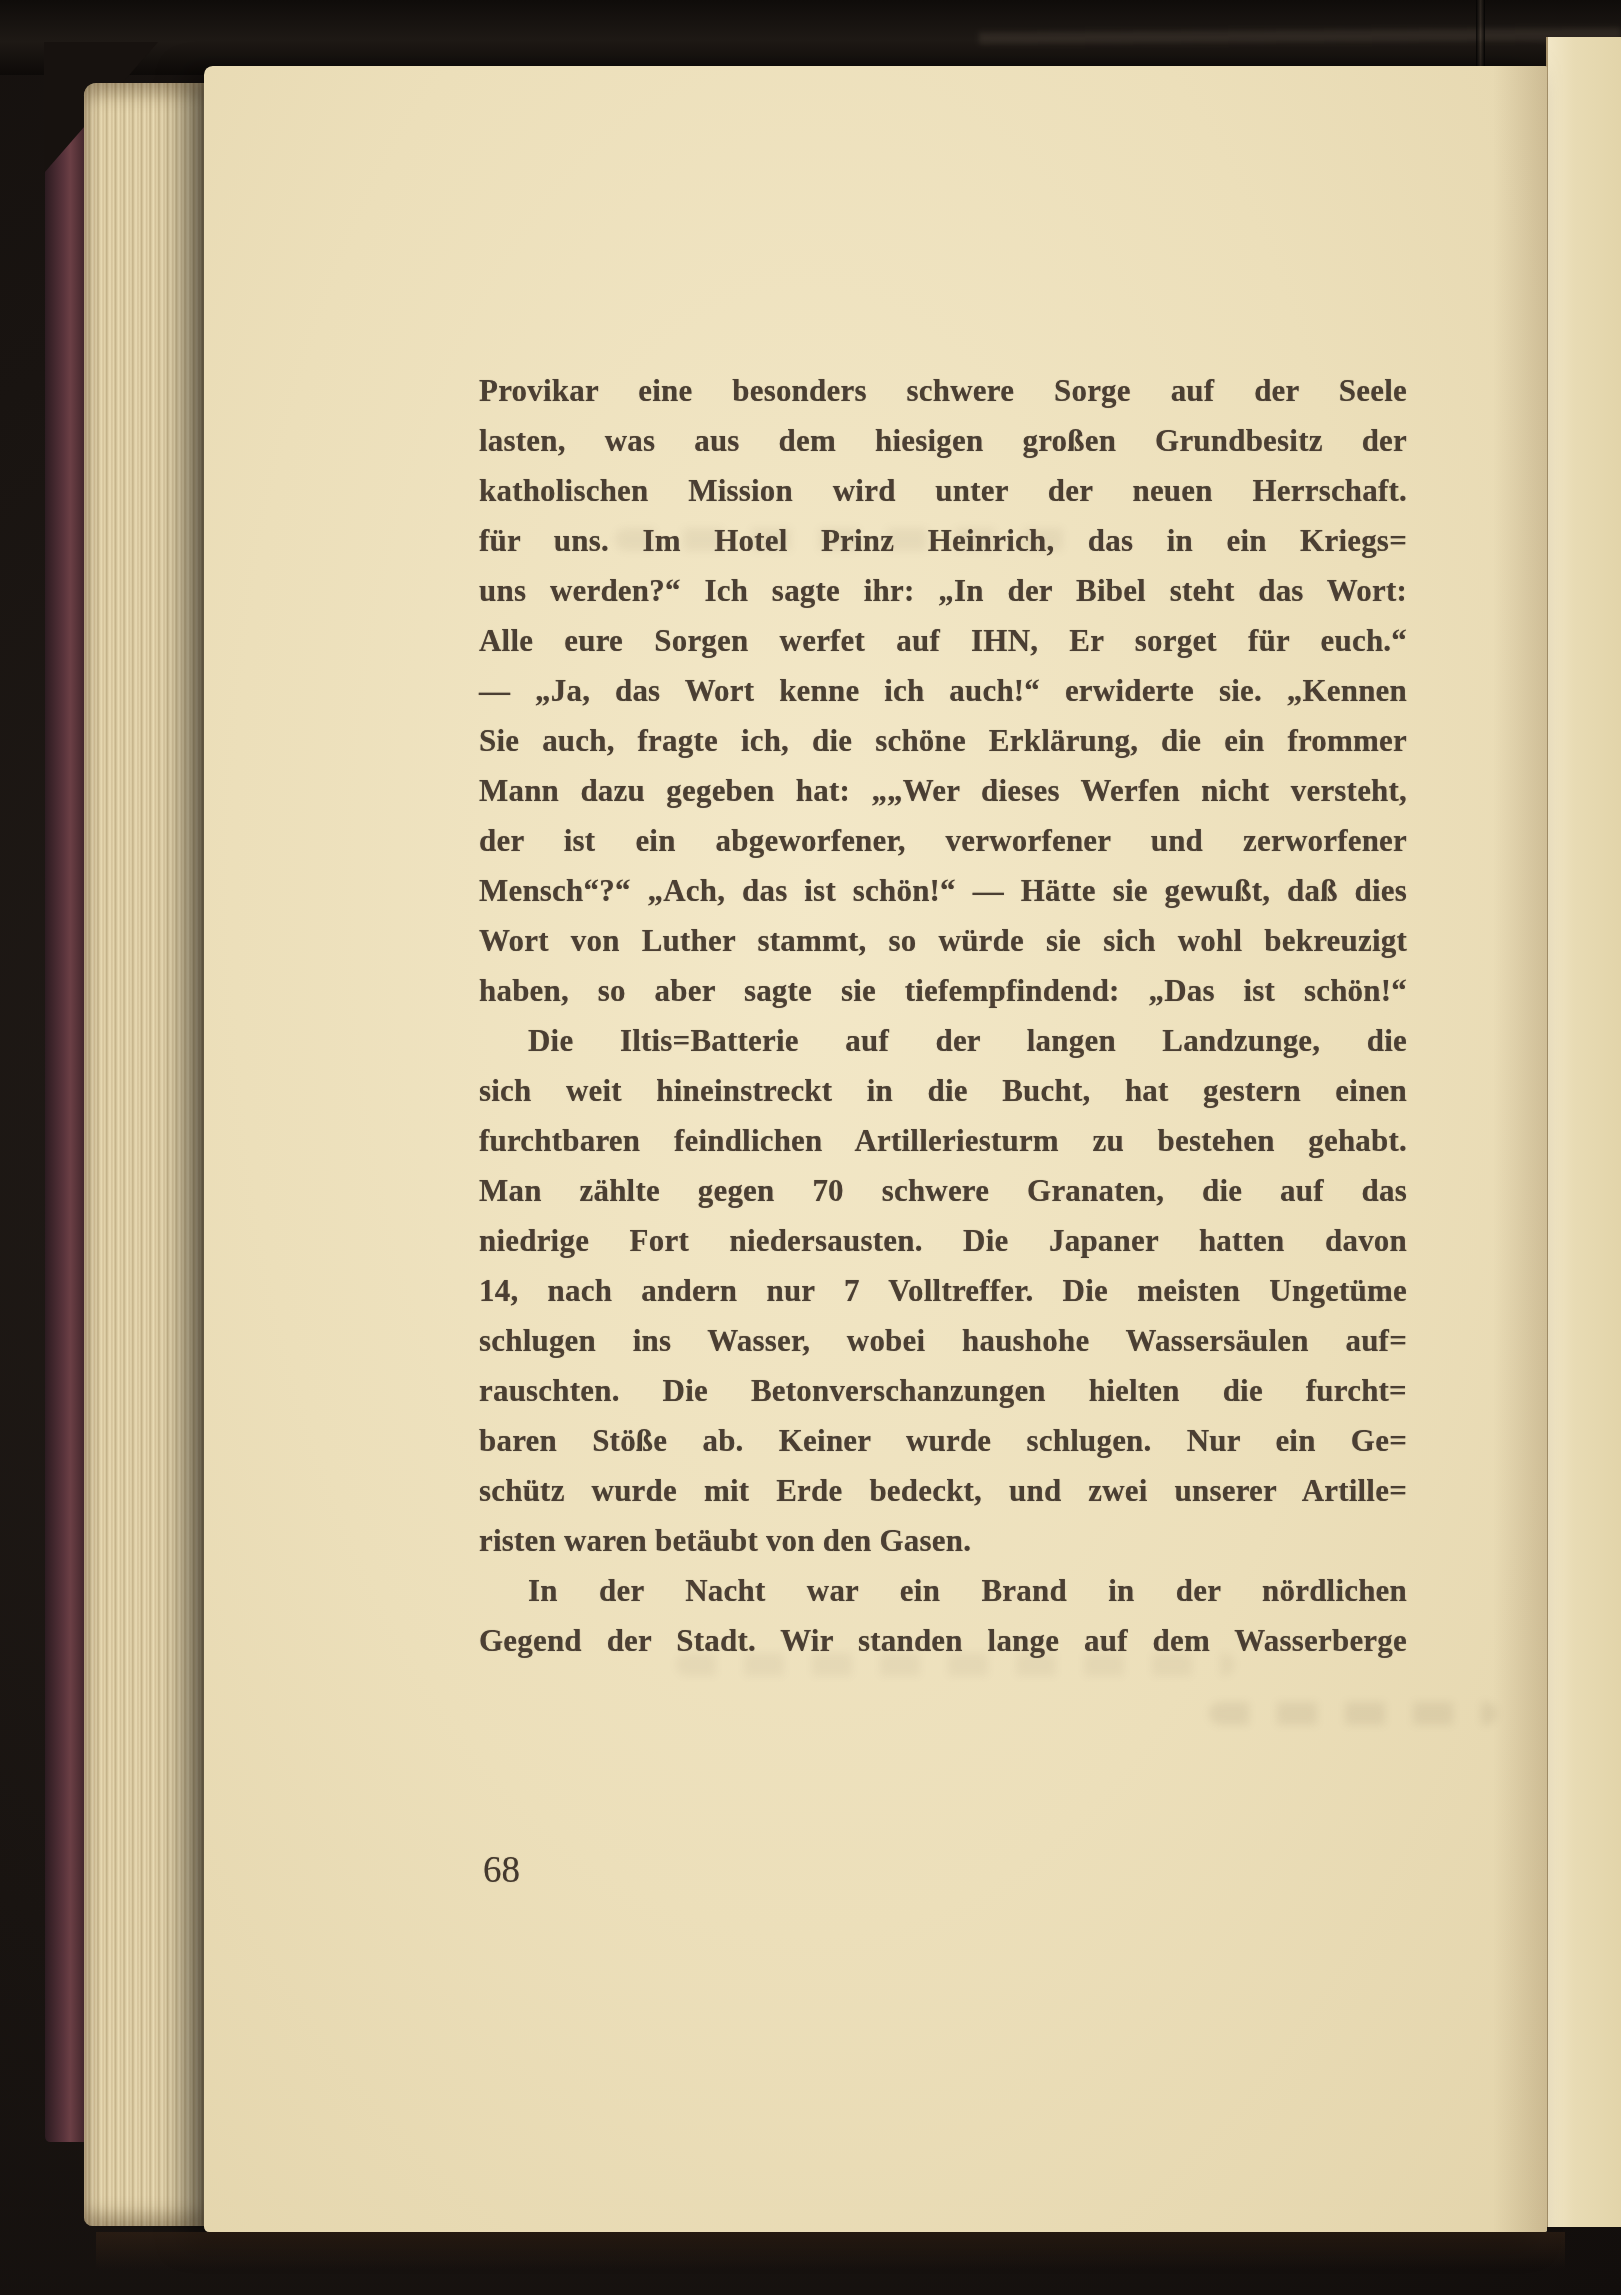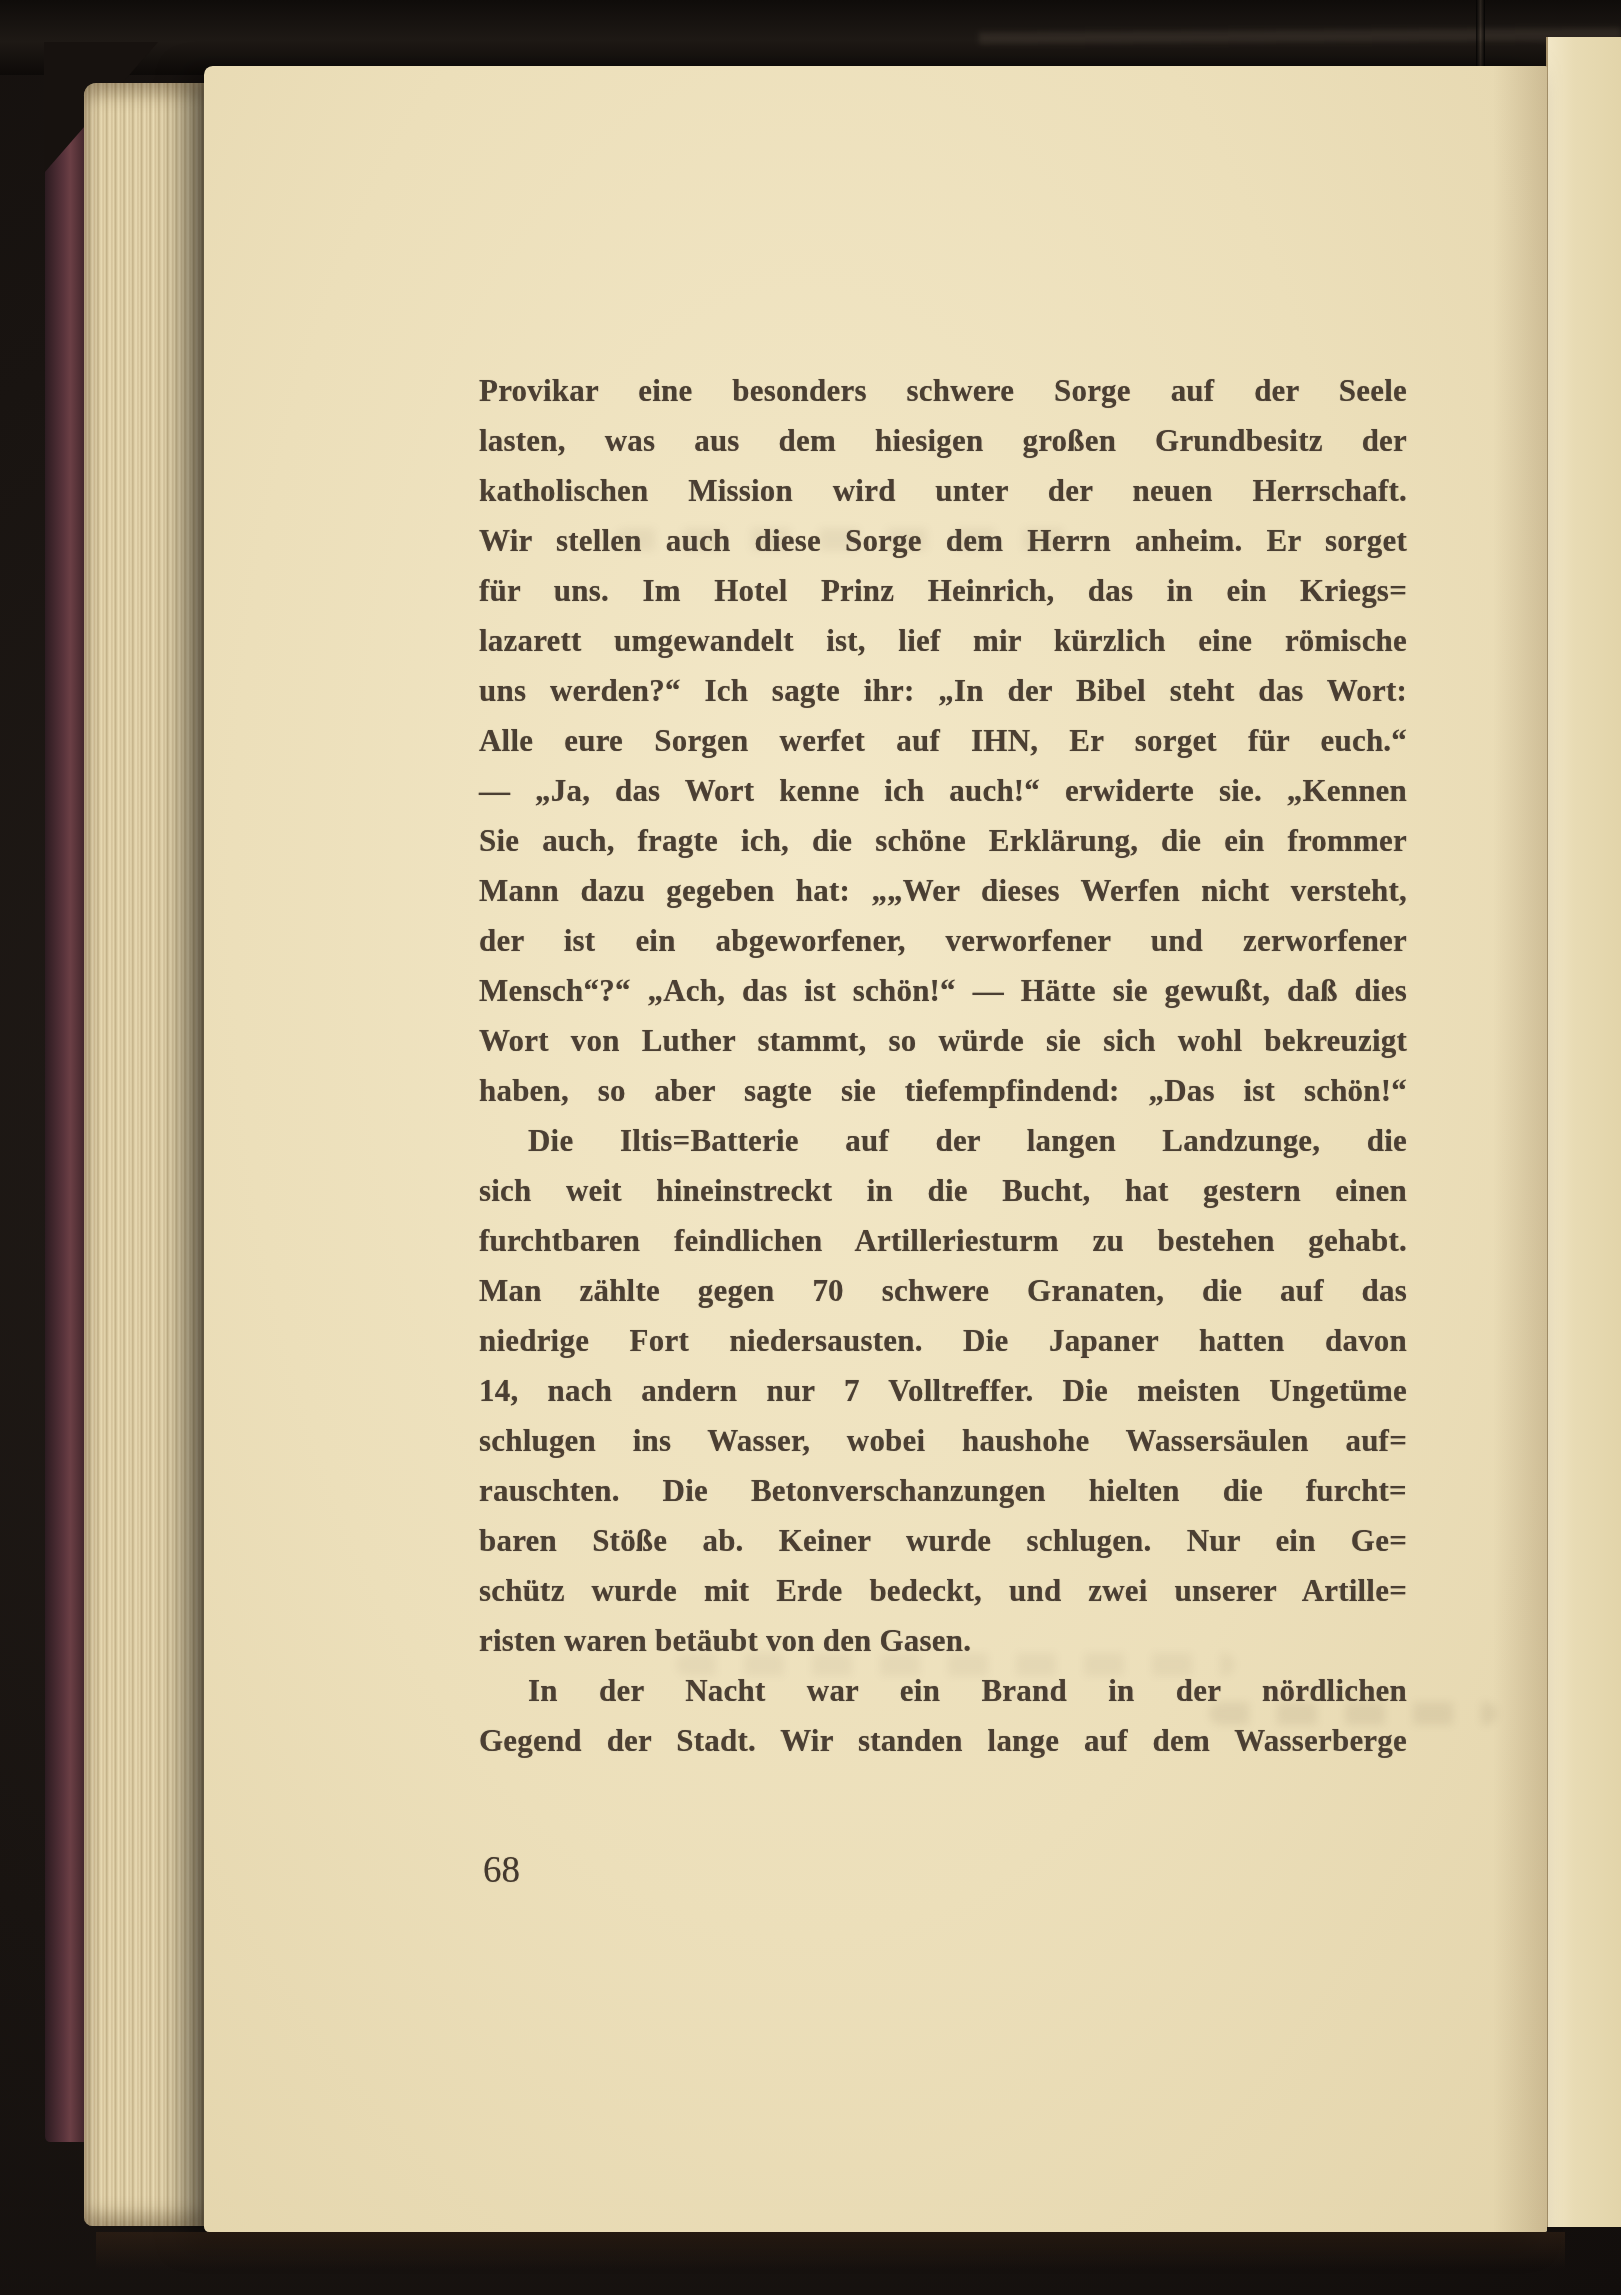--- a/index.html
+++ b/index.html
@@ -111,23 +111,21 @@
   <div class="main-page">
     <div class="ghost ghost-1"></div>
     <div class="ghost ghost-2"></div>
     <div class="ghost ghost-3"></div>
 
     <div class="text-block">
 
     <div class="line">Provikar eine besonders schwere Sorge auf der Seele</div>
         <div class="line">lasten, was aus dem hiesigen großen Grundbesitz der</div>
         <div class="line">katholischen Mission wird unter der neuen Herrschaft.</div>
-        <div class="line">Wir stellen auch diese Sorge dem Herrn anheim. Er sorget</div>
         <div class="line">für uns. Im Hotel Prinz Heinrich, das in ein Kriegs=</div>
-        <div class="line">lazarett umgewandelt ist, lief mir kürzlich eine römische</div>
         <div class="line">uns werden?“ Ich sagte ihr: „In der Bibel steht das Wort:</div>
         <div class="line">Alle eure Sorgen werfet auf IHN, Er sorget für euch.“</div>
         <div class="line">— „Ja, das Wort kenne ich auch!“ erwiderte sie. „Kennen</div>
         <div class="line">Sie auch, fragte ich, die schöne Erklärung, die ein frommer</div>
         <div class="line">Mann dazu gegeben hat: „„Wer dieses Werfen nicht versteht,</div>
         <div class="line">der ist ein abgeworfener, verworfener und zerworfener</div>
         <div class="line">Mensch“?“ „Ach, das ist schön!“ — Hätte sie gewußt, daß dies</div>
         <div class="line">Wort von Luther stammt, so würde sie sich wohl bekreuzigt</div>
         <div class="line">haben, so aber sagte sie tiefempfindend: „Das ist schön!“</div>
         <div class="line indent">Die Iltis=Batterie auf der langen Landzunge, die</div>

